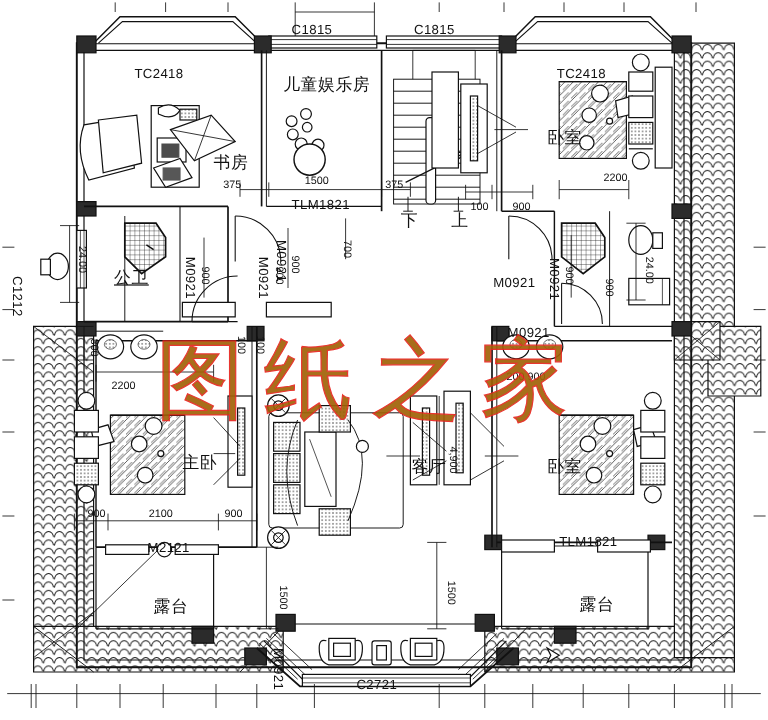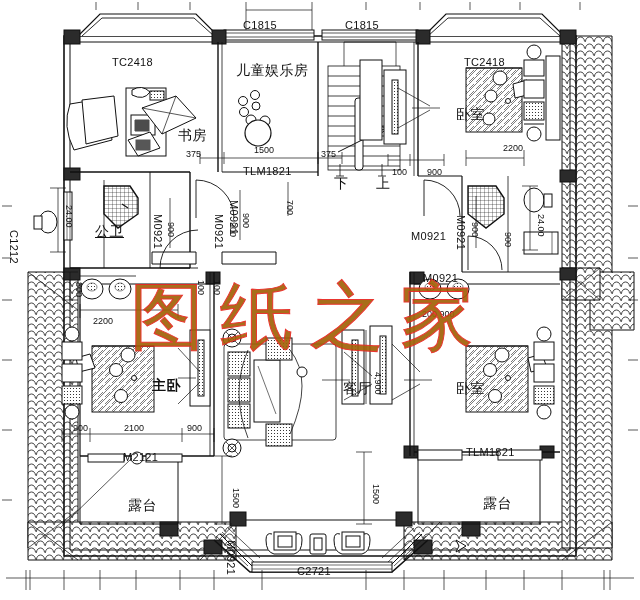--- a/index.html
+++ b/index.html
@@ -366,21 +366,21 @@
         <path d="M288 182 V216"></path>
       </g>
     </g>
   </svg>
 
   <div id="labels">
       <div class="lbl rm" style="left: 178px; top: 128px;">书房</div>
       <div class="lbl rm" style="left: 236px; top: 63px;">儿童娱乐房</div>
       <div class="lbl rm" style="left: 456px; top: 107px;">卧室</div>
       <div class="lbl rm" style="left: 95px; top: 224px; text-decoration: underline;">公卫</div>
-      <div class="lbl rm" style="left: 152px; top: 378px; font-weight: bold;">主卧</div>
+      <div class="lbl rm" style="left: 152px; top: 378px;">主卧</div>
       <div class="lbl rm" style="left: 343px; top: 381px;">客厅</div>
       <div class="lbl rm" style="left: 456px; top: 381px;">卧室</div>
       <div class="lbl rm" style="left: 128px; top: 498px;">露台</div>
       <div class="lbl rm" style="left: 483px; top: 496px;">露台</div>
       <div class="lbl code" style="left: 243px; top: 20px;">C1815</div>
       <div class="lbl code" style="left: 345px; top: 20px;">C1815</div>
       <div class="lbl code" style="left: 112px; top: 57px;">TC2418</div>
       <div class="lbl code" style="left: 464px; top: 57px;">TC2418</div>
       <div class="lbl code" style="left: 8px; top: 230px; writing-mode: vertical-rl;">C1212</div>
       <div class="lbl code" style="left: 243px; top: 166px;">TLM1821</div>

